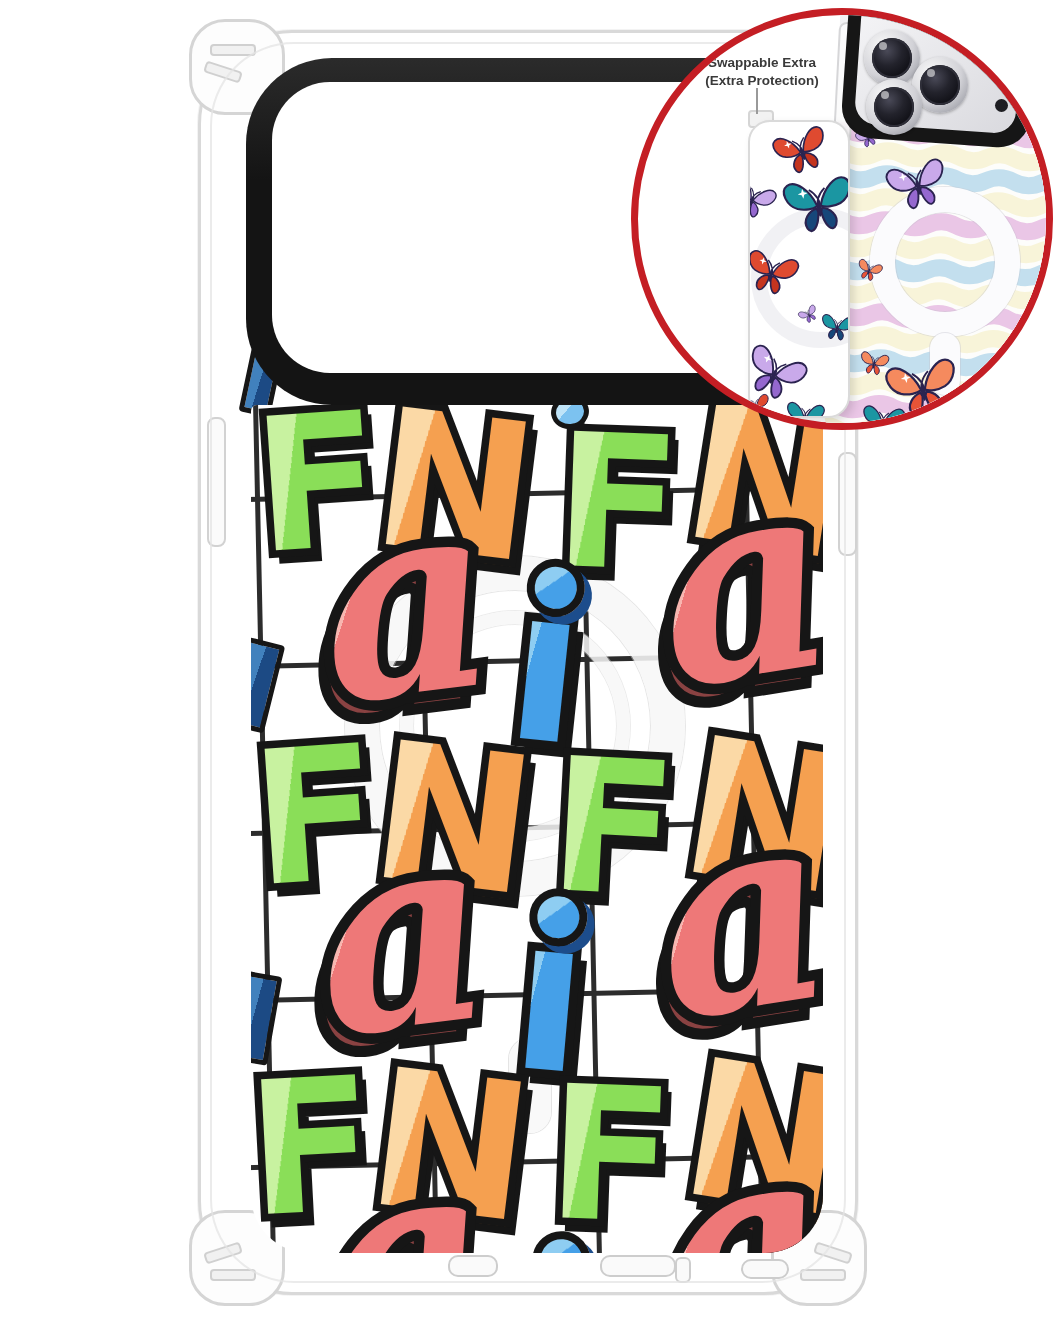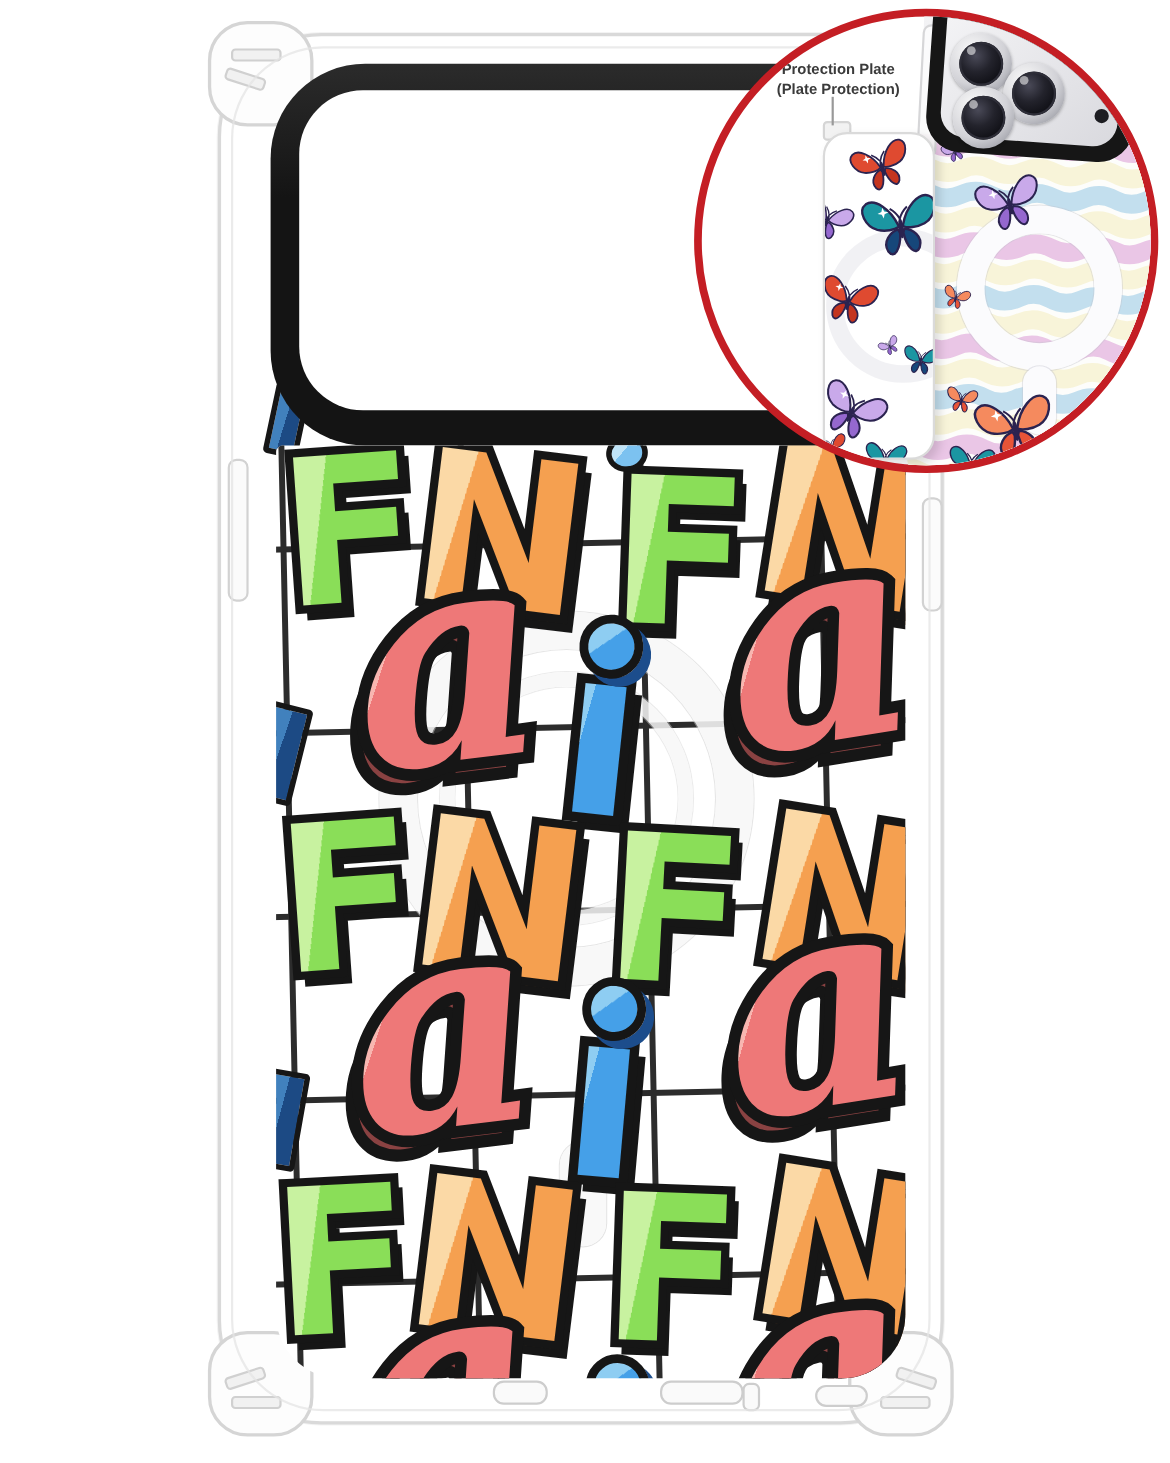--- a/index.html
+++ b/index.html
@@ -478,19 +478,19 @@
     </g>
     <ellipse cx="50" cy="52" rx="3.2" ry="13" fill="#2b2350"></ellipse>
     <path d="M50,40 C47,33 43,29 39,26 M50,40 C53,33 57,29 61,26" stroke="#2b2350" stroke-width="2.5" fill="none"></path>
     </svg>
             </div>
           </div>
       </div>
 
       <div class="leader"></div>
       <div class="callout">
-        <div>Protection Plate</div>
-        <div>(Plate Protection)</div>
+        <div>Swappable Extra</div>
+        <div>(Extra Protection)</div>
       </div>
     </div>
   </div>
 
 </div>
 
 </body></html>

